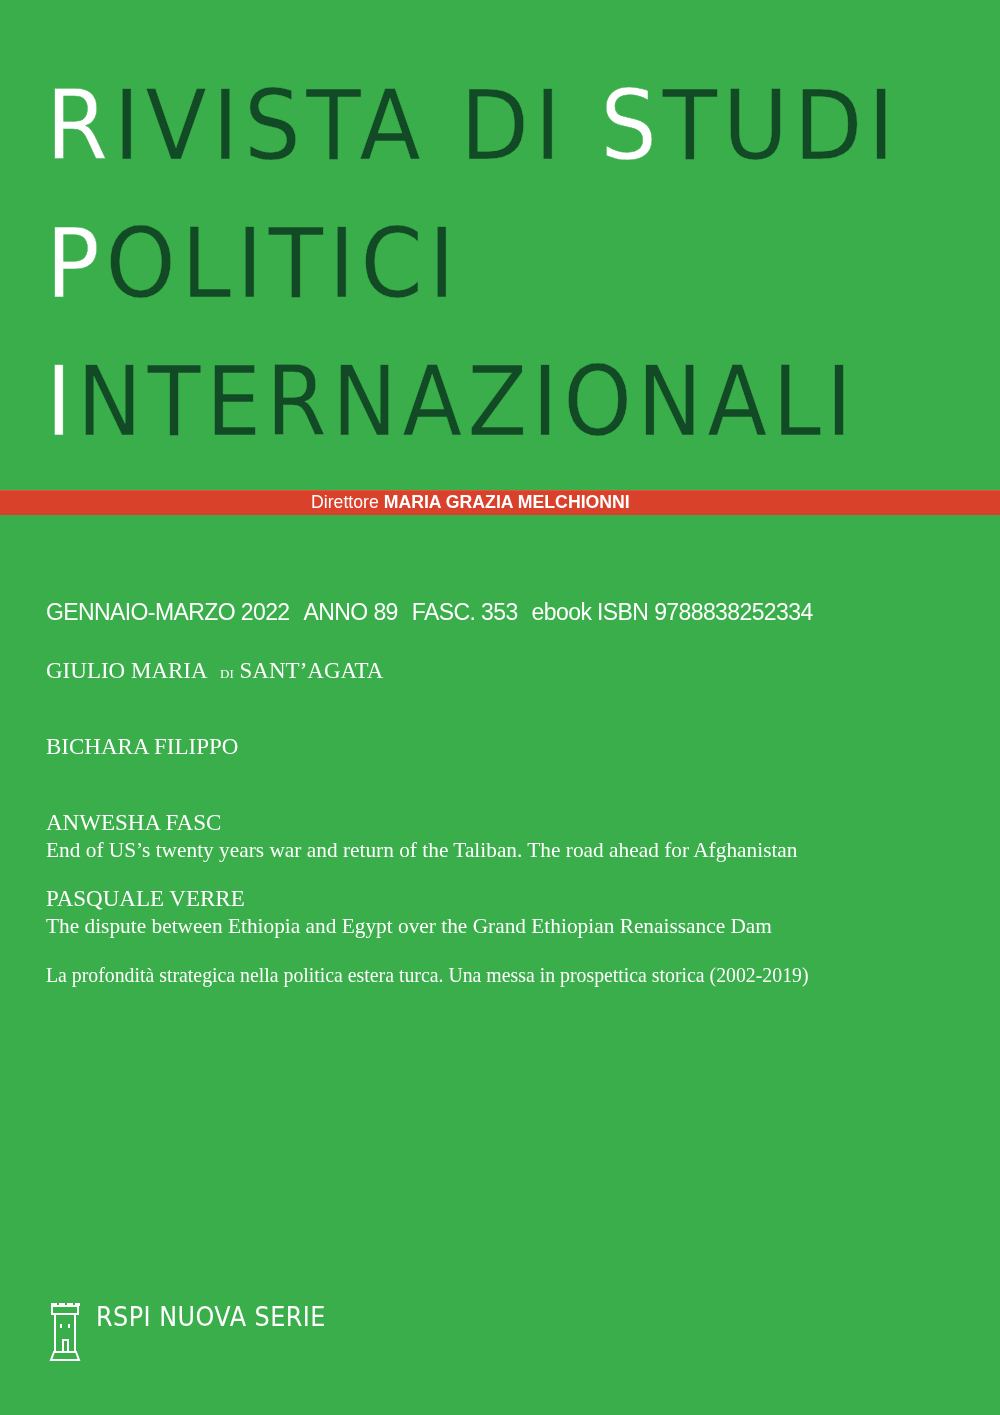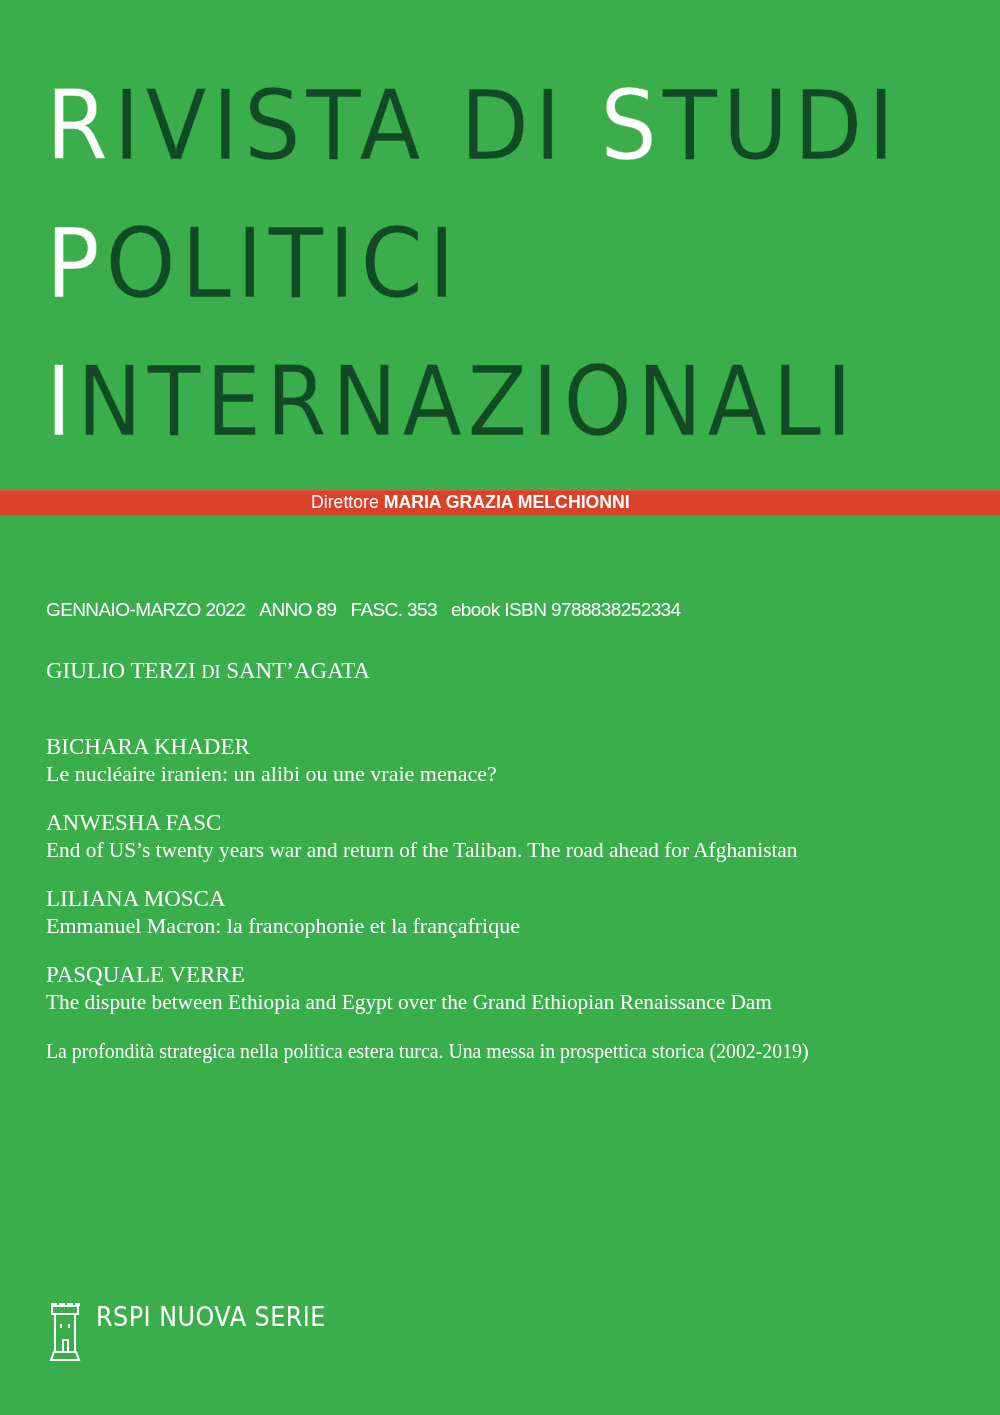--- a/index.html
+++ b/index.html
@@ -34,32 +34,32 @@
   .director-text {
     position: absolute; left: 311px; top: 491px;
     font-family: "Liberation Sans", sans-serif;
     font-weight: bold; font-size: 19px; color: #ffffff;
     white-space: nowrap; line-height: 22px;
     transform: scaleX(0.93); transform-origin: left top;
   }
   .issue-line {
     position: absolute; left: 46px; top: 599px;
     font-family: "Liberation Sans", sans-serif;
-    font-size: 19px; color: #ffffff; white-space: nowrap;
+    font-size: 23px; color: #ffffff; white-space: nowrap;
     letter-spacing: -0.6px;
   }
   .issue-line span { margin-right: 14px; }
 
   .articles { position: absolute; left: 46px; top: 657px; width: 940px; }
   .article { height: 76px; }
   .author {
     font-family: "Liberation Serif", serif;
     font-size: 23px; color: #ffffff; line-height: 27px; white-space: nowrap;
   }
-  .author .small-di { font-size: 18px; }
+  .author .small-di { font-size: 13px; margin-left: 8px; }
   .article-title {
     font-family: "Liberation Serif", serif;
     font-size: 22px; color: #ffffff; line-height: 27px; white-space: nowrap;
     transform-origin: left top;
   }
 
   .footer {
     position: absolute; left: 48px; top: 1302px; height: 62px;
     display: flex; align-items: flex-start;
   }
@@ -81,33 +81,28 @@
 
 <div class="director-band"></div>
 <div class="director-text"><span style="font-weight:normal">Direttore</span> <span>MARIA GRAZIA MELCHIONNI</span></div>
 
 <div class="issue-line">
   <span>GENNAIO-MARZO 2022</span><span>ANNO 89</span><span>FASC. 353</span><span>ebook ISBN 9788838252334</span>
 </div>
 
 <div class="articles">
   <div class="article">
-    <div class="author"><span>GIULIO TERZI</span> <span class="small-di">DI</span> <span>SANT’AGATA</span></div>
+    <div class="author"><span>GIULIO MARIA</span> <span class="small-di">DI</span> <span>SANT’AGATA</span></div>
   </div>
   <div class="article">
-    <div class="author">BICHARA KHADER</div>
-    <div class="article-title">Le nucléaire iranien: un alibi ou une vraie menace?</div>
+    <div class="author">BICHARA FILIPPO</div>
   </div>
   <div class="article">
     <div class="author">ANWESHA FASC</div>
     <div class="article-title" style="transform:scaleX(0.97)">End of US’s twenty years war and return of the Taliban. The road ahead for Afghanistan</div>
-  </div>
-  <div class="article">
-    <div class="author">LILIANA MOSCA</div>
-    <div class="article-title">Emmanuel Macron: la francophonie et la françafrique</div>
   </div>
   <div class="article">
     <div class="author">PASQUALE VERRE</div>
     <div class="article-title" style="transform:scaleX(0.97)">The dispute between Ethiopia and Egypt over the Grand Ethiopian Renaissance Dam</div>
   </div>
   <div class="article">
     <div class="article-title" style="transform:scaleX(0.9)">La profondità strategica nella politica estera turca. Una messa in prospettica storica (2002-2019)</div>
   </div>
   <div class="article">
   </div>

